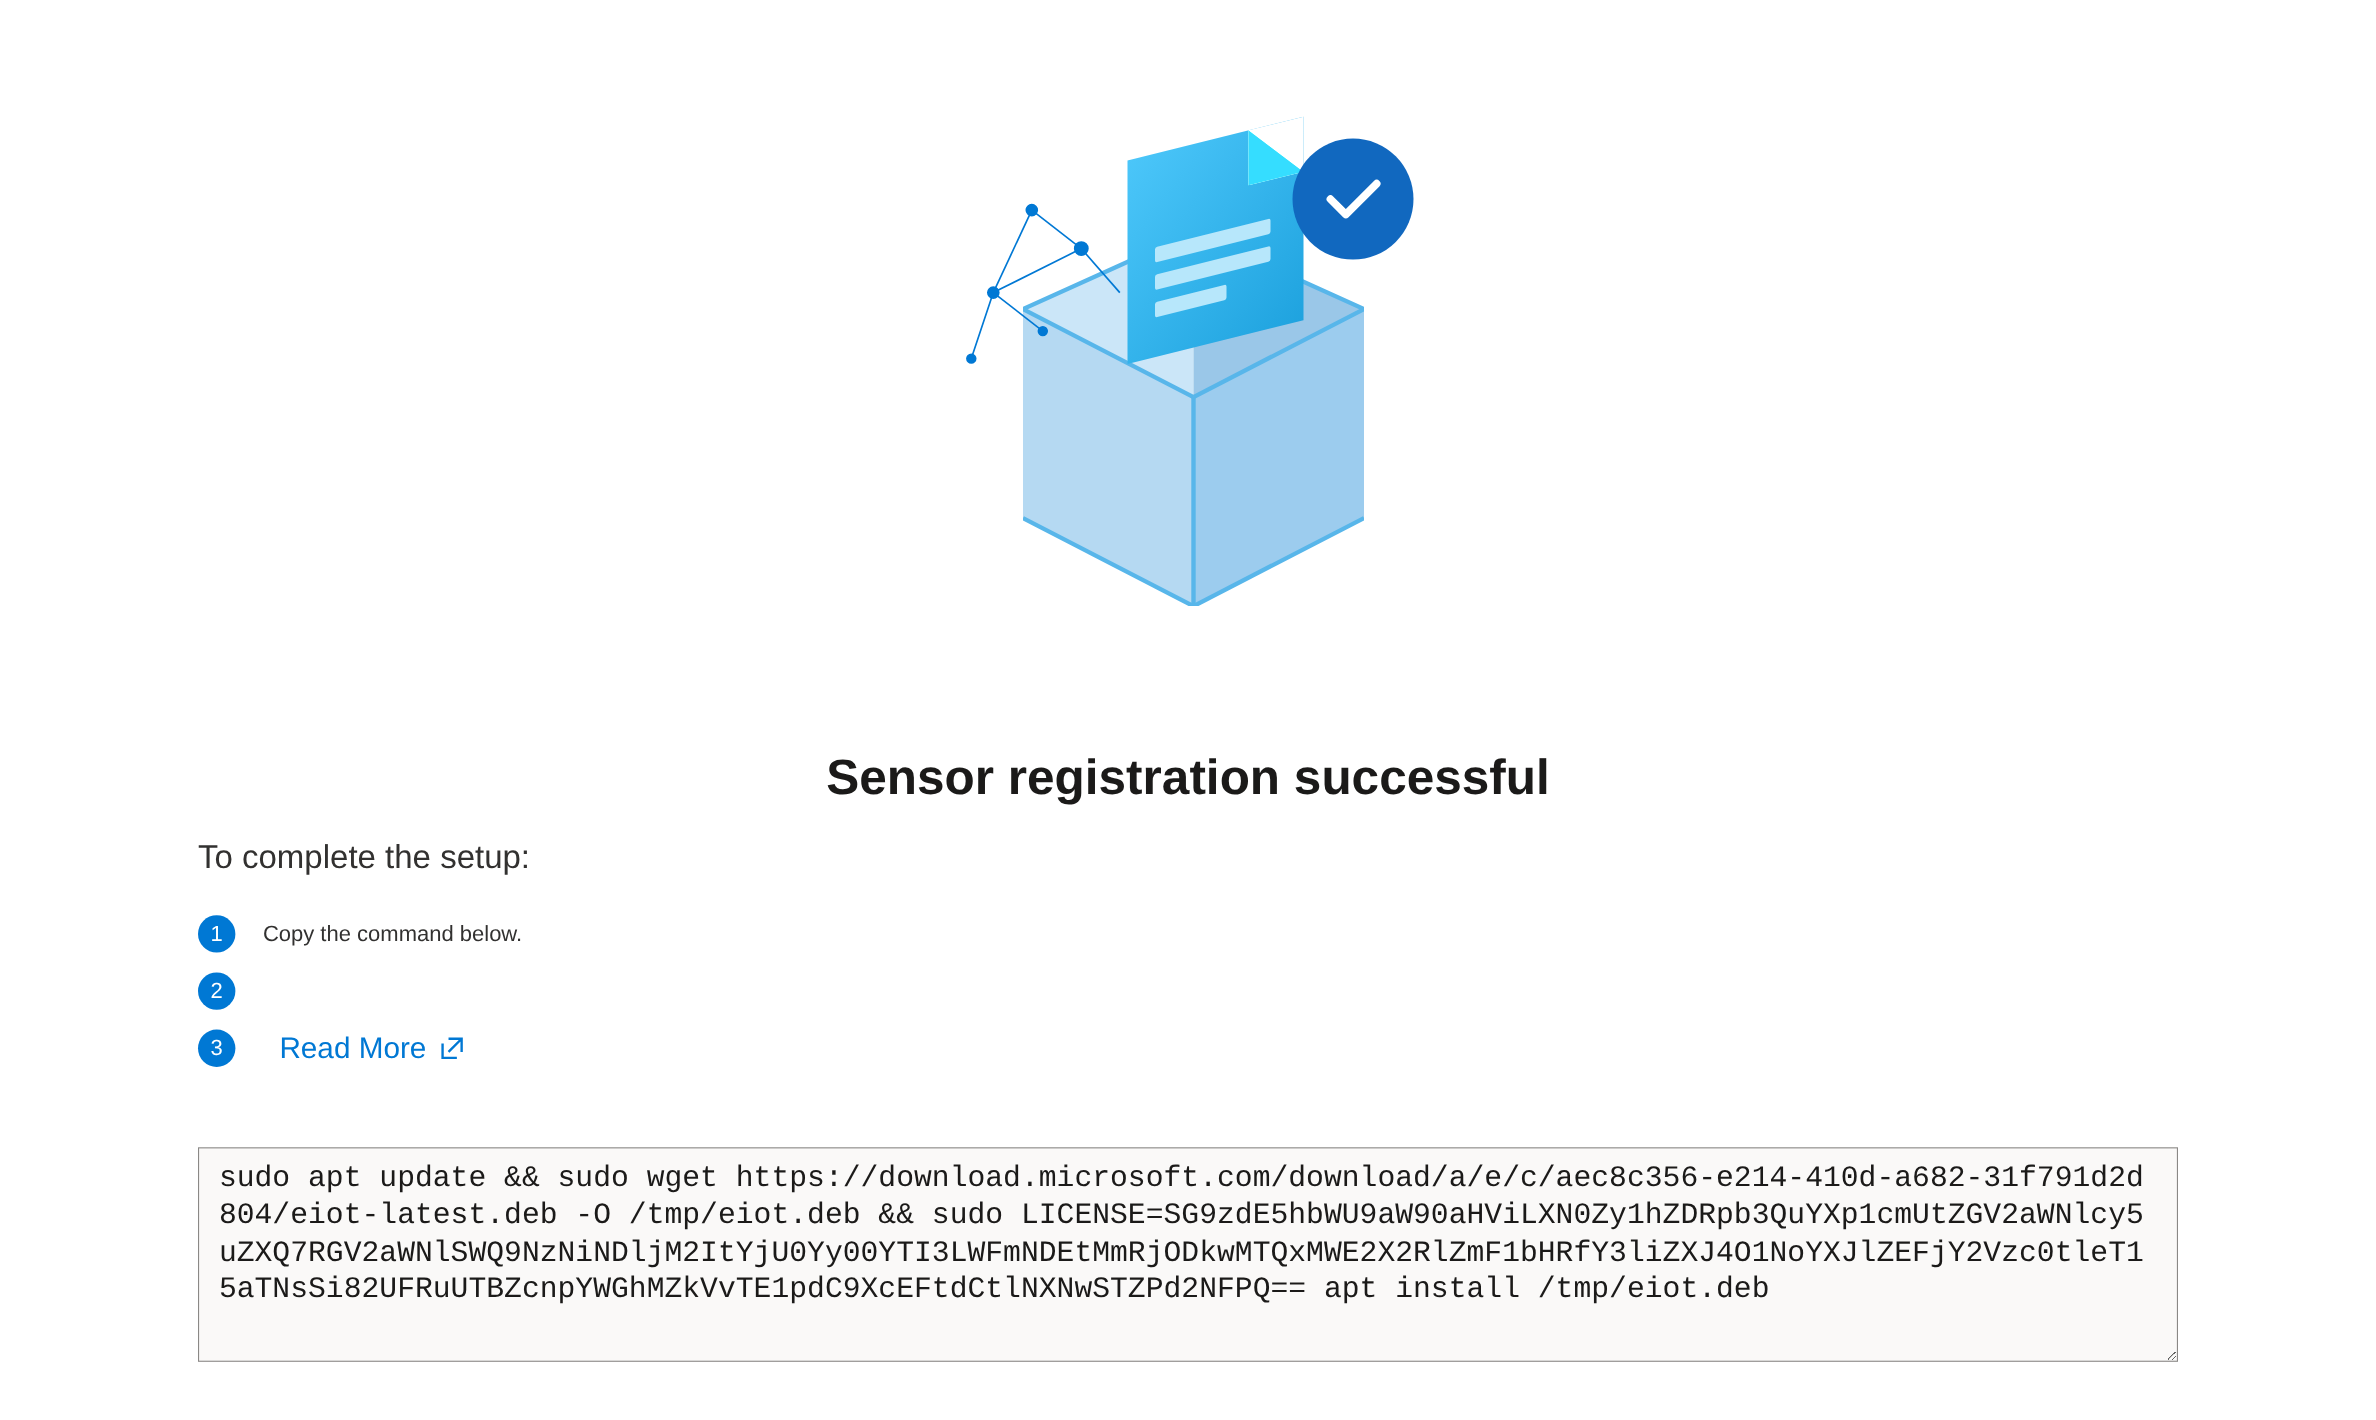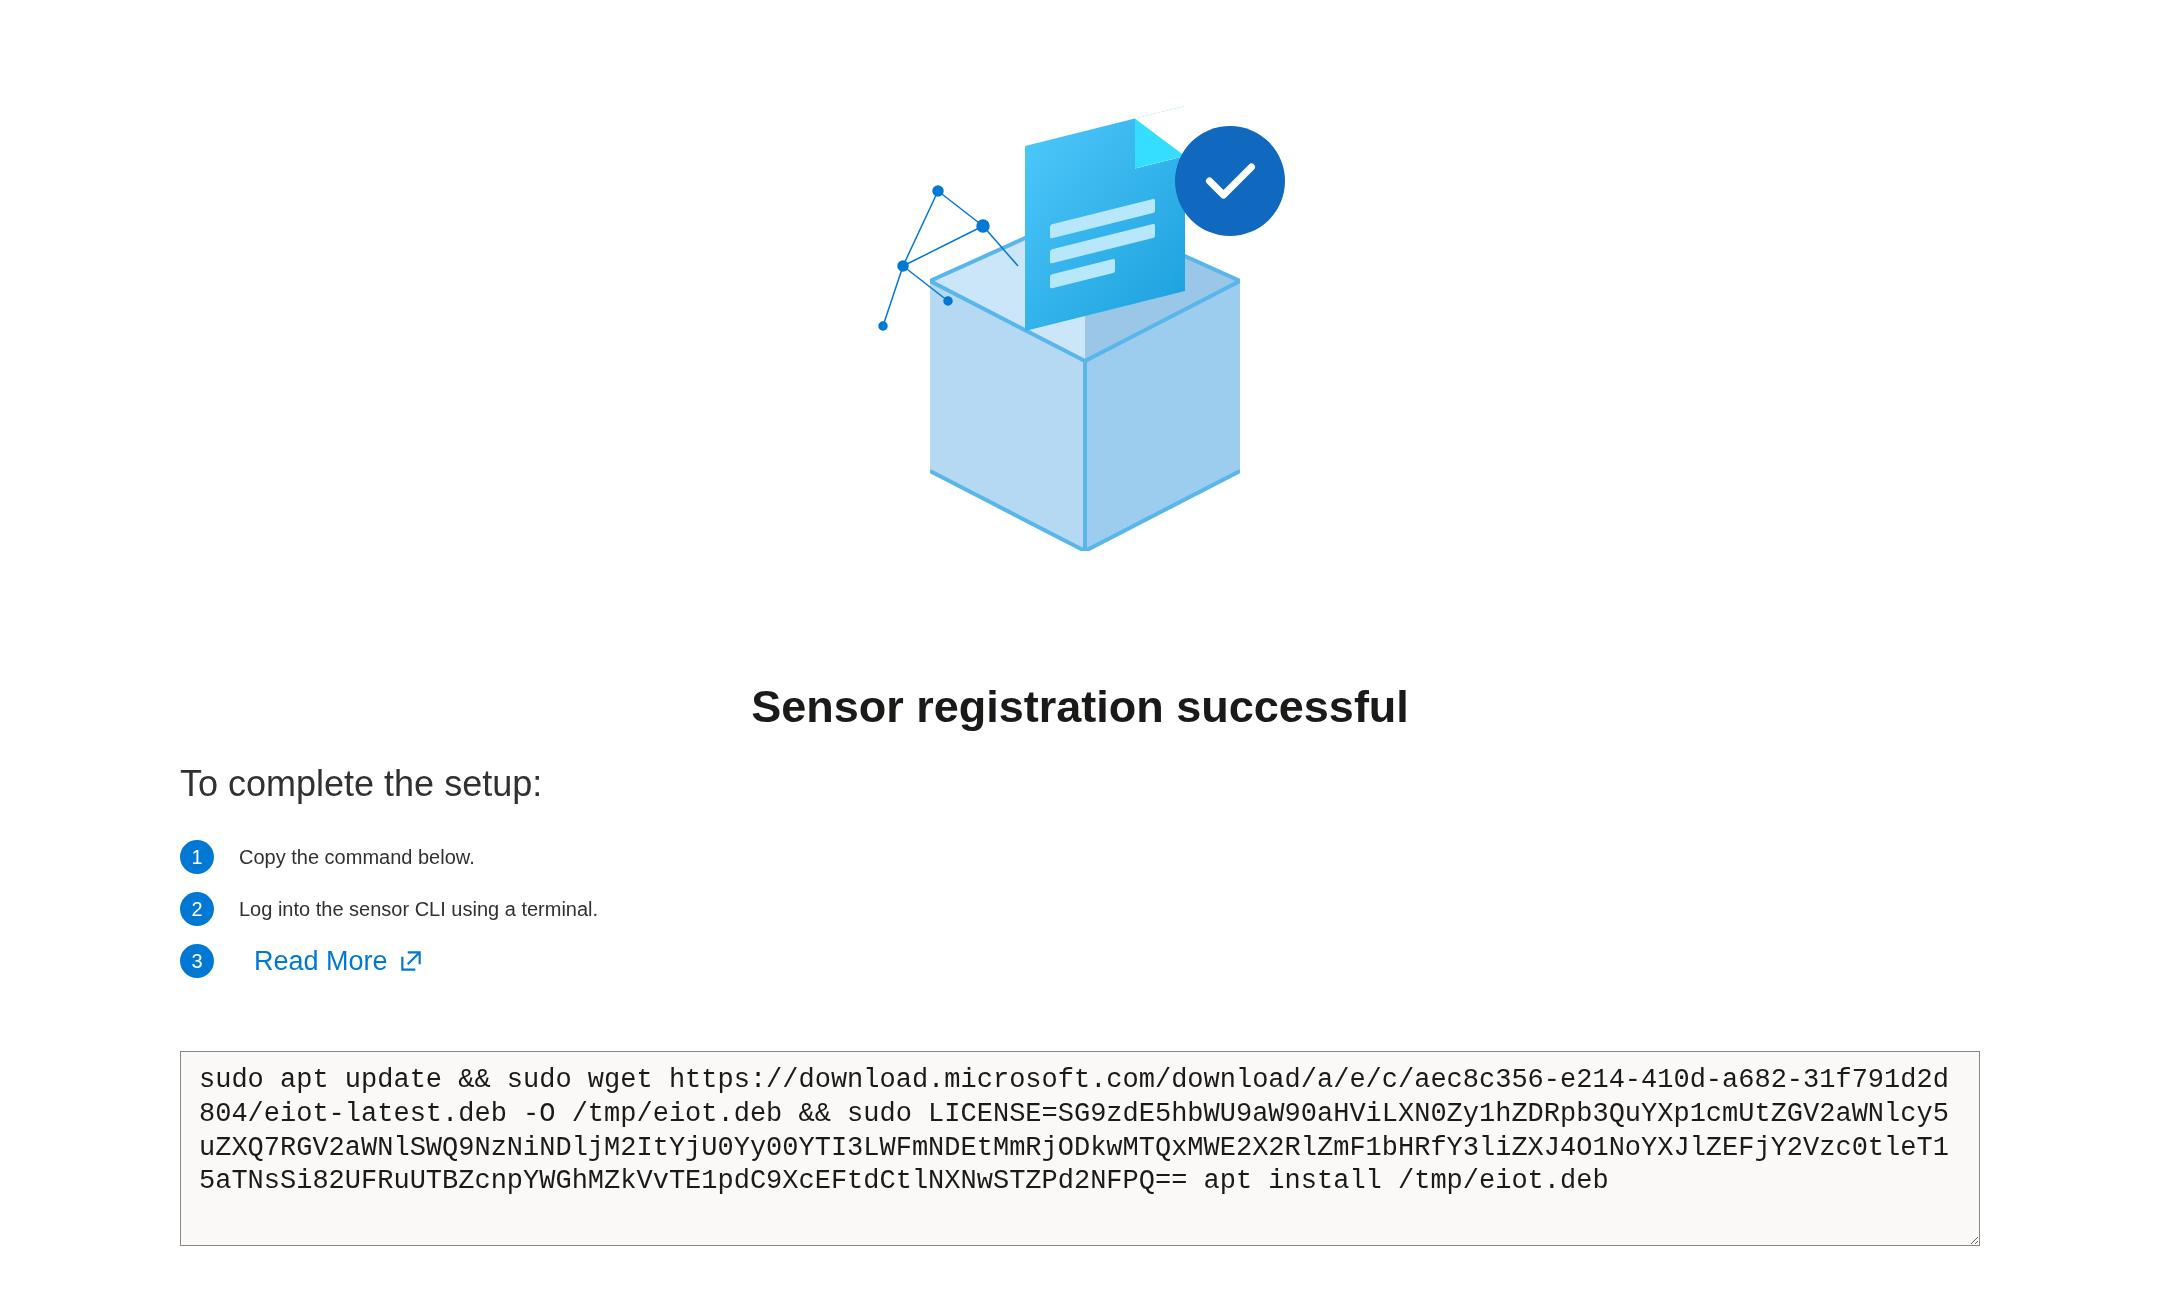--- a/index.html
+++ b/index.html
@@ -46,21 +46,21 @@
 
     
     .net { position:absolute; left:8px; top:80px; width:200px; height:220px; z-index:5;}
     .net svg{width:100%;height:100%;}
 
     .title {
       font-size:45px; font-weight:600; color:#1b1a19;
       margin-top:155px;
     }
     .content { width:1800px; margin-top:30px; }
-    .intro { font-size:36px; margin-bottom:35px; }
+    .intro { font-size:30px; margin-bottom:35px; }
 
     .step { display:flex; align-items:center; gap:25px; margin-bottom:18px; }
     .bullet {
       width:34px; height:34px; border-radius:50%; background:#0078d4; color:#fff;
       font-size:20px; display:flex; align-items:center; justify-content:center;
       flex:0 0 34px;
     }
     .step-text { font-size:20px; }
     .read-more {
       color:#0078d4; font-size:27px; text-decoration:none;
@@ -144,21 +144,20 @@
 
   <div class="content">
     <p class="intro">To complete the setup:</p>
 
     <div class="step">
       <span class="bullet">1</span>
       <span class="step-text">Copy the command below.</span>
     </div>
     <div class="step">
       <span class="bullet">2</span>
-      <span class="step-text">Log into the sensor CLI using a terminal.</span>
     </div>
     <div class="step">
       <span class="bullet">3</span>
       <a href="#" class="read-more">
         <span>Read More</span>
         <svg viewBox="0 0 24 24">
           <path fill="none" stroke="#0078d4" stroke-width="2" d="M9 4h11v11 M20 4 L9 15 M16 20H4V8"></path>
         </svg>
       </a>
     </div>

